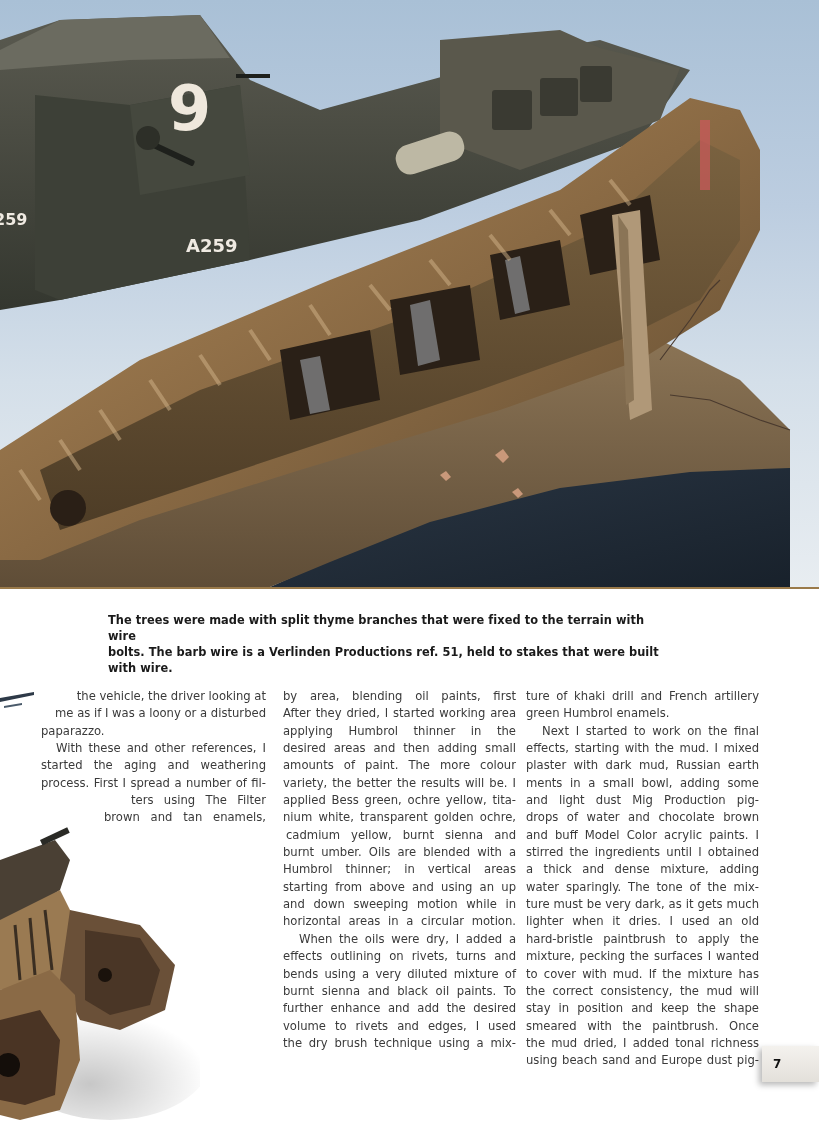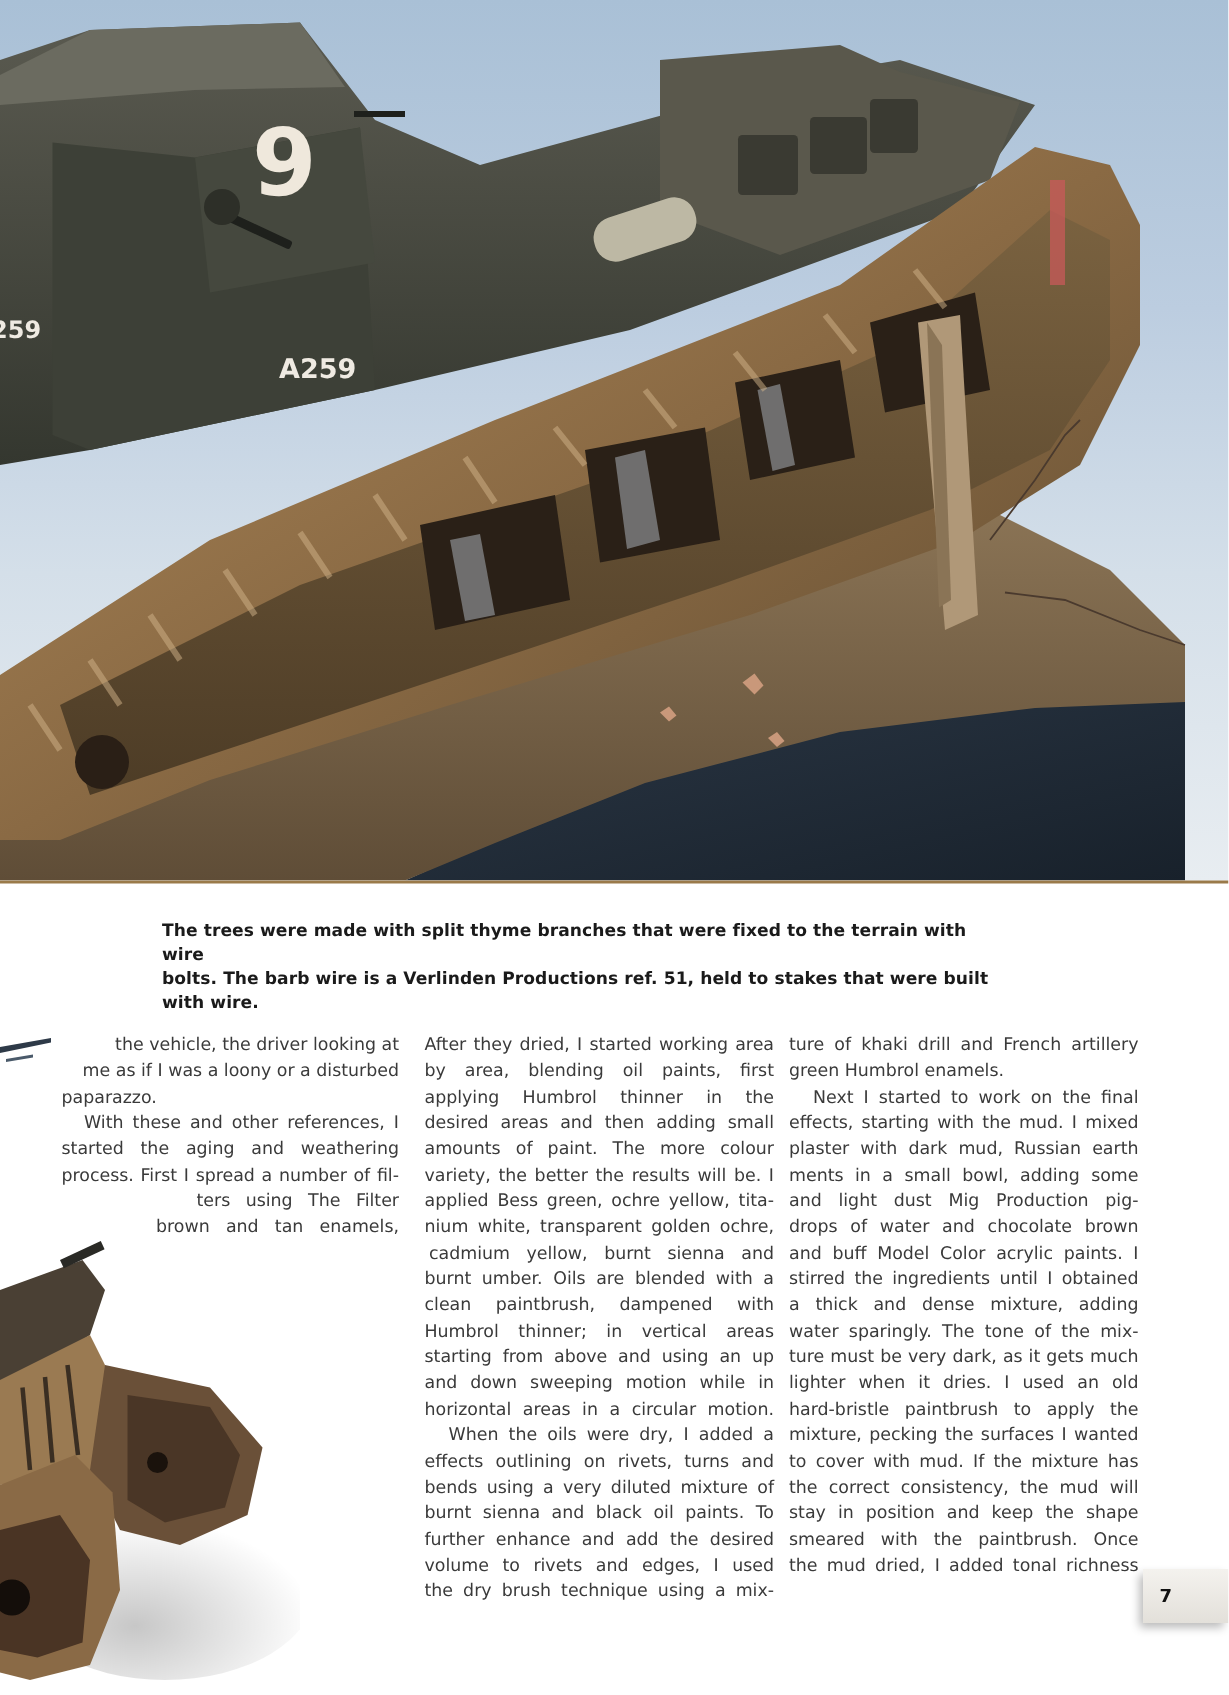--- a/index.html
+++ b/index.html
@@ -206,31 +206,30 @@
   <span class="line right" style="padding-left:33px">me as if I was a loony or a  disturbed</span>
   <span class="line last" style="padding-left:41px">paparazzo.</span>
   <span class="line" style="padding-left:56px">With these and other references, I</span>
   <span class="line" style="padding-left:41px">started the aging and weathering</span>
   <span class="line" style="padding-left:41px">process. First I spread a number of fil-</span>
   <span class="line" style="padding-left:131px">ters using The Filter</span>
   <span class="line" style="padding-left:104px">brown and tan enamels,</span>
 </div>
 
 <div class="col col2">
+  <span class="line">by area, blending oil paints, first</span>
   <span class="line">After they dried, I started working area</span>
-  <span class="line">by area, blending oil paints, first</span>
   <span class="line">applying Humbrol thinner in the</span>
   <span class="line">desired areas and then adding small</span>
   <span class="line">amounts of paint. The more colour</span>
   <span class="line">variety, the better the results will be. I</span>
   <span class="line">applied Bess green, ochre yellow, tita-</span>
   <span class="line">nium white, transparent golden ochre,</span>
   <span class="line" style="padding-left:3px">cadmium yellow, burnt sienna and</span>
   <span class="line">burnt umber. Oils are blended with a</span>
-  <span class="line">clean paintbrush, dampened with</span>
   <span class="line">Humbrol thinner; in vertical areas</span>
   <span class="line">starting from above and using an up</span>
   <span class="line">and down sweeping motion while in</span>
   <span class="line">horizontal areas  in a circular motion.</span>
   <span class="line" style="padding-left:16px">When the oils were dry, I added a</span>
   <span class="line">effects outlining on  rivets, turns and</span>
   <span class="line">bends using a very diluted mixture of</span>
   <span class="line">burnt sienna and black oil paints. To</span>
   <span class="line">further enhance  and add the desired</span>
   <span class="line">volume to  rivets and edges, I  used</span>
@@ -252,17 +251,18 @@
   <span class="line">water sparingly. The tone of the mix-</span>
   <span class="line">ture must be very dark, as it gets much</span>
   <span class="line">lighter when it dries. I used an old</span>
   <span class="line">hard-bristle paintbrush to apply the</span>
   <span class="line">mixture, pecking the surfaces I wanted</span>
   <span class="line">to cover with mud. If the mixture has</span>
   <span class="line">the correct consistency, the mud will</span>
   <span class="line">stay in position and keep the shape</span>
   <span class="line">smeared with the paintbrush. Once</span>
   <span class="line">the mud dried, I added tonal richness</span>
+  <span class="line">using beach sand and Europe dust pig-</span>
 </div>
 
 <div class="folio">
   <span class="folio-num">7</span>
 </div>
 
 </body></html>

